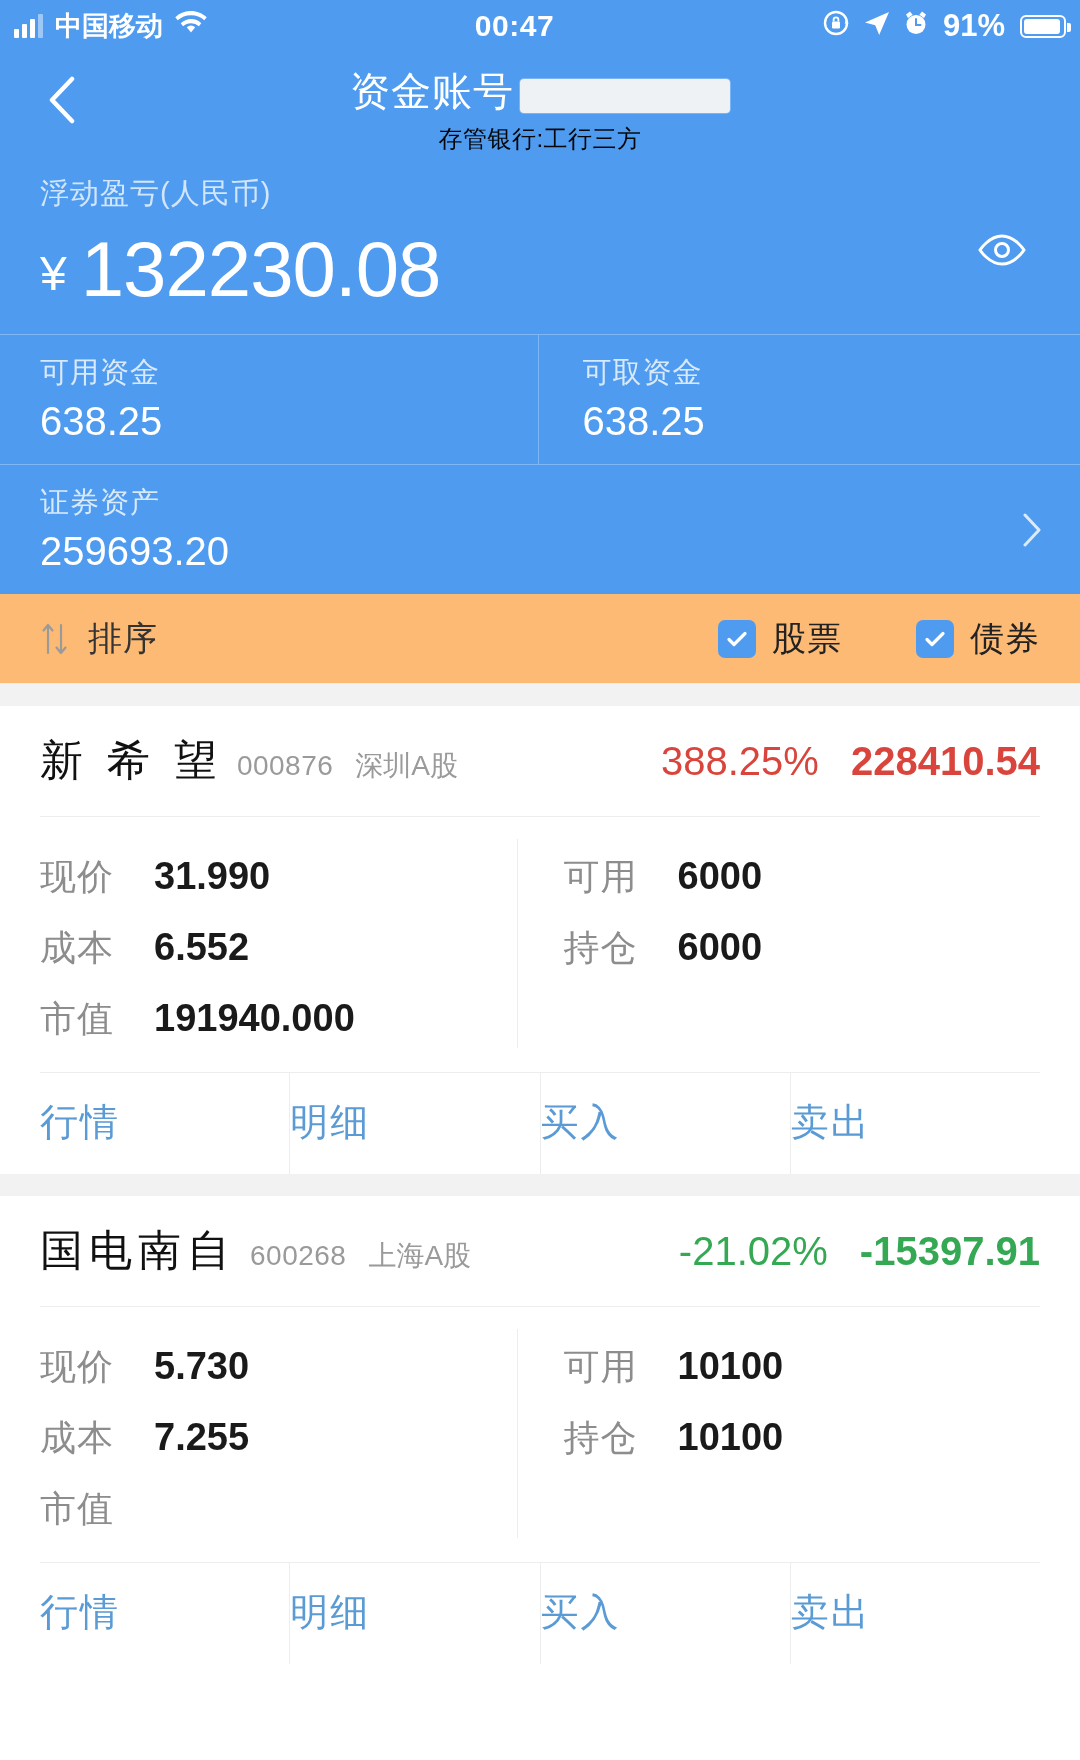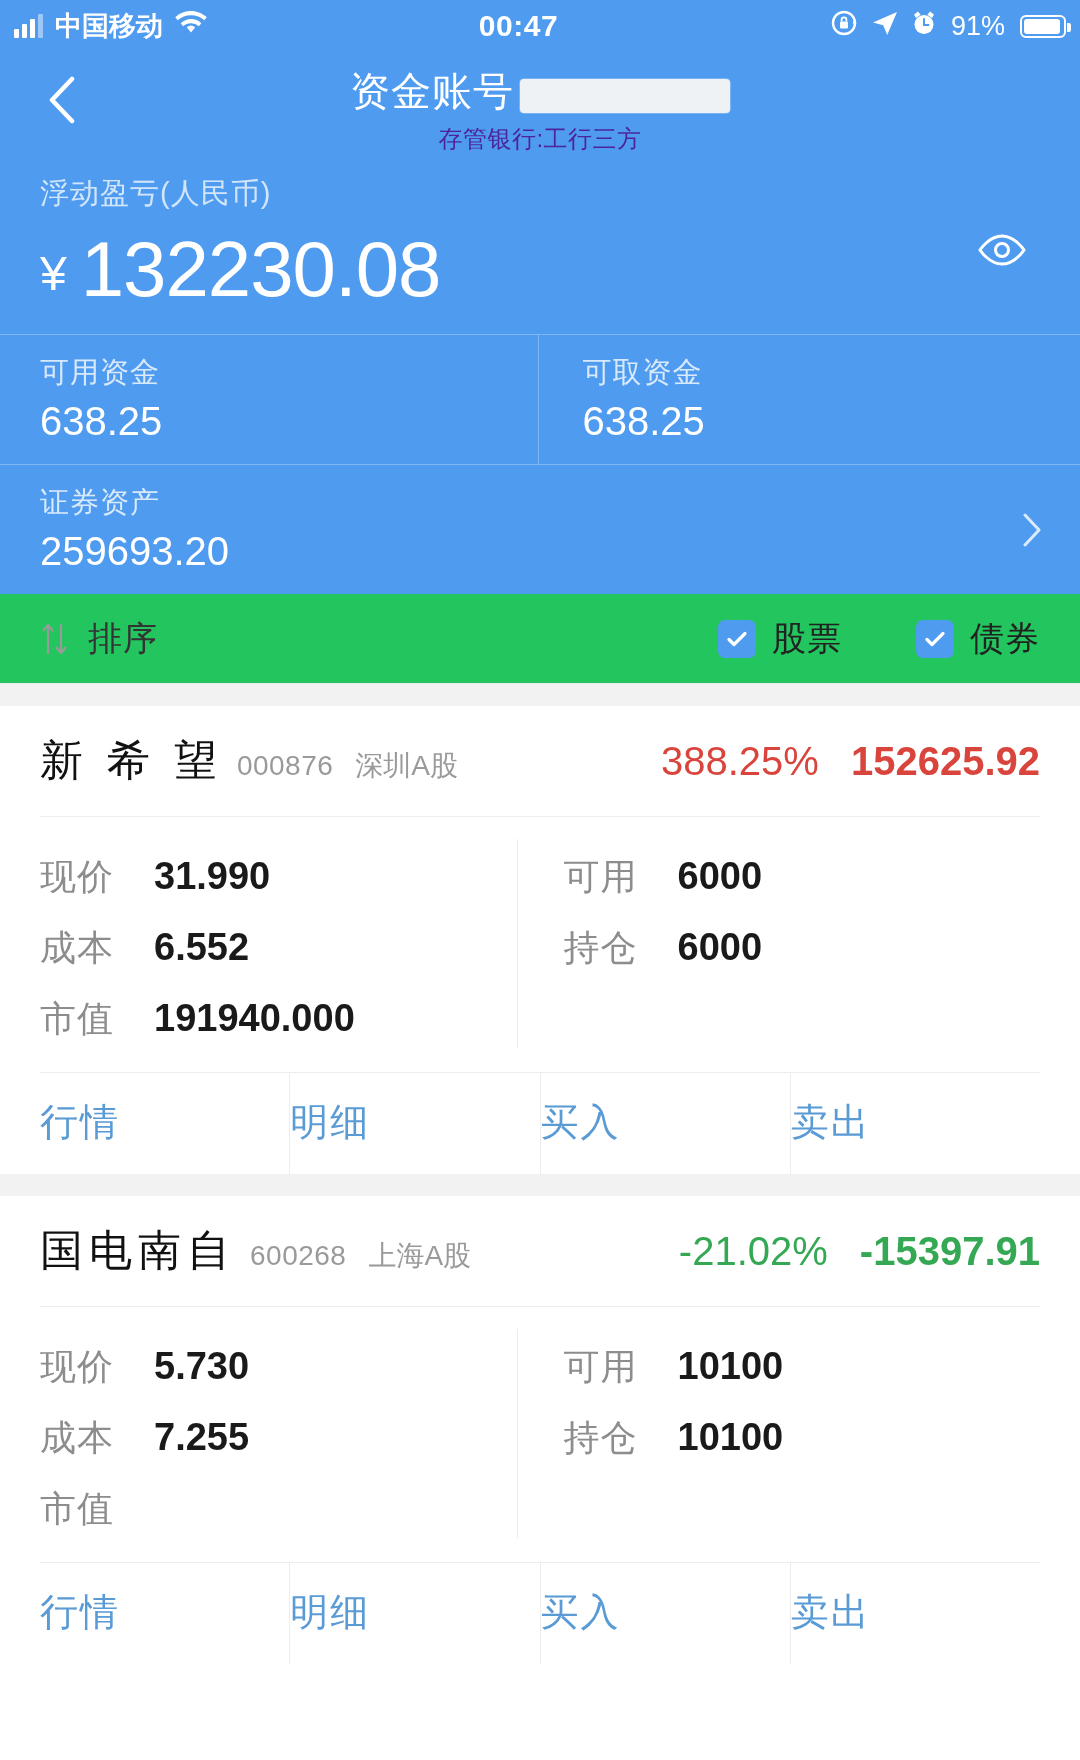--- a/index.html
+++ b/index.html
@@ -23,21 +23,21 @@
   .sb-left { display:flex; align-items:center; gap:12px; flex:0 0 auto; }
   .sb-center { flex:1; text-align:center; font-size:30px; font-weight:600; letter-spacing:.5px;}
   .sb-right { display:flex; align-items:center; gap:11px; flex:0 0 auto; }
   .signal { display:flex; align-items:flex-end; gap:3px; height:24px; }
   .signal i { width:5px; background:#fff; border-radius:1px; display:block; }
   .signal i:nth-child(1){height:9px;}
   .signal i:nth-child(2){height:14px;}
   .signal i:nth-child(3){height:19px;}
   .signal i:nth-child(4){height:24px; background:rgba(255,255,255,.45);}
   .carrier { font-size:27px; font-weight:600; }
-  .batt-txt { font-size:27px; font-weight:400; margin-left:2px;}
+  .batt-txt { font-size:31px; font-weight:700; margin-left:2px;}
   .batt {
     width:46px; height:23px; border:2.5px solid #fff; border-radius:6px;
     position:relative; margin-left:4px;
   }
   .batt::after{content:"";position:absolute;right:-7px;top:6px;width:4px;height:9px;background:#fff;border-radius:0 2px 2px 0;}
   .batt i{position:absolute;left:2px;top:2px;bottom:2px;width:85%;background:#fff;border-radius:3px;display:block;}
 
   
   .navbar { position:relative; height:100px; }
   .back-btn {
@@ -49,21 +49,21 @@
   .nav-title {
     font-size:40px; font-weight:400; letter-spacing:1px;
     display:inline-flex; align-items:center; justify-content:center;
   }
   .redacted {
     display:inline-block; width:210px; height:34px; margin-left:6px;
     background:#eef2f5; border-radius:4px;
     position:relative; top:4px;
     box-shadow:0 0 0 1px rgba(255,255,255,.25);
   }
-  .nav-sub { font-size:24px; margin-top:4px; color:#4c1d95; opacity:.95; letter-spacing:.5px;}
+  .nav-sub { font-size:24px; margin-top:4px; color:#000000; opacity:.95; letter-spacing:.5px;}
 
   
   .profit-block { padding:22px 40px 26px 40px; position:relative; }
   .profit-label { font-size:29px; color:rgba(255,255,255,.75); letter-spacing:1px; }
   .profit-row { display:flex; align-items:flex-end; margin-top:16px; }
   .profit-cur { font-size:48px; font-weight:300; line-height:1; padding-bottom:10px; }
   .profit-val { font-size:78px; font-weight:400; line-height:1; margin-left:14px; letter-spacing:-1px;}
   .eye-btn {
     position:absolute; right:48px; top:78px;
     width:60px; height:44px; display:flex; align-items:center; justify-content:center;
@@ -81,21 +81,21 @@
   .stat-label { font-size:29px; color:rgba(255,255,255,.78); letter-spacing:1px;}
   .stat-value { font-size:40px; margin-top:6px; letter-spacing:0px;}
   .chev {
     position:absolute; right:38px; top:50%; transform:translateY(-50%);
     width:20px; height:36px; opacity:.8;
   }
   .chev svg{width:20px;height:36px;}
 
   
   .filterbar {
-    height:90px; background:#22c55e; display:flex; align-items:center;
+    height:90px; background:#fdba74; display:flex; align-items:center;
     padding:0 40px; border-bottom:1px solid #ececec;
   }
   .sort-grp { display:flex; align-items:center; gap:18px; }
   .sort-icon { width:30px; height:36px; }
   .sort-label { font-size:34px; color:#333; letter-spacing:1px;}
   .filter-spacer { flex:1; }
   .chk-grp { display:flex; align-items:center; gap:16px; margin-left:74px;}
   .chk-box {
     width:38px; height:38px; border-radius:7px; background:#4e9bf0;
     display:flex; align-items:center; justify-content:center;
@@ -281,21 +281,21 @@
 
   <div class="gap"></div>
 
   <div class="card">
     <div class="card-head">
       <span class="stk-name">新 希 望</span>
       <span class="stk-code">000876</span>
       <span class="stk-market">深圳A股</span>
       <span class="head-spacer"></span>
       <span class="stk-pct up">388.25%</span>
-      <span class="stk-pl up">152625.92</span>
+      <span class="stk-pl up">228410.54</span>
     </div>
     <div class="card-body">
       <div class="body-col">
         <div class="kv">
           <span class="k">现价</span>
           <span class="v">31.990</span>
         </div>
         <div class="kv">
           <span class="k">成本</span>
           <span class="v">6.552</span>

